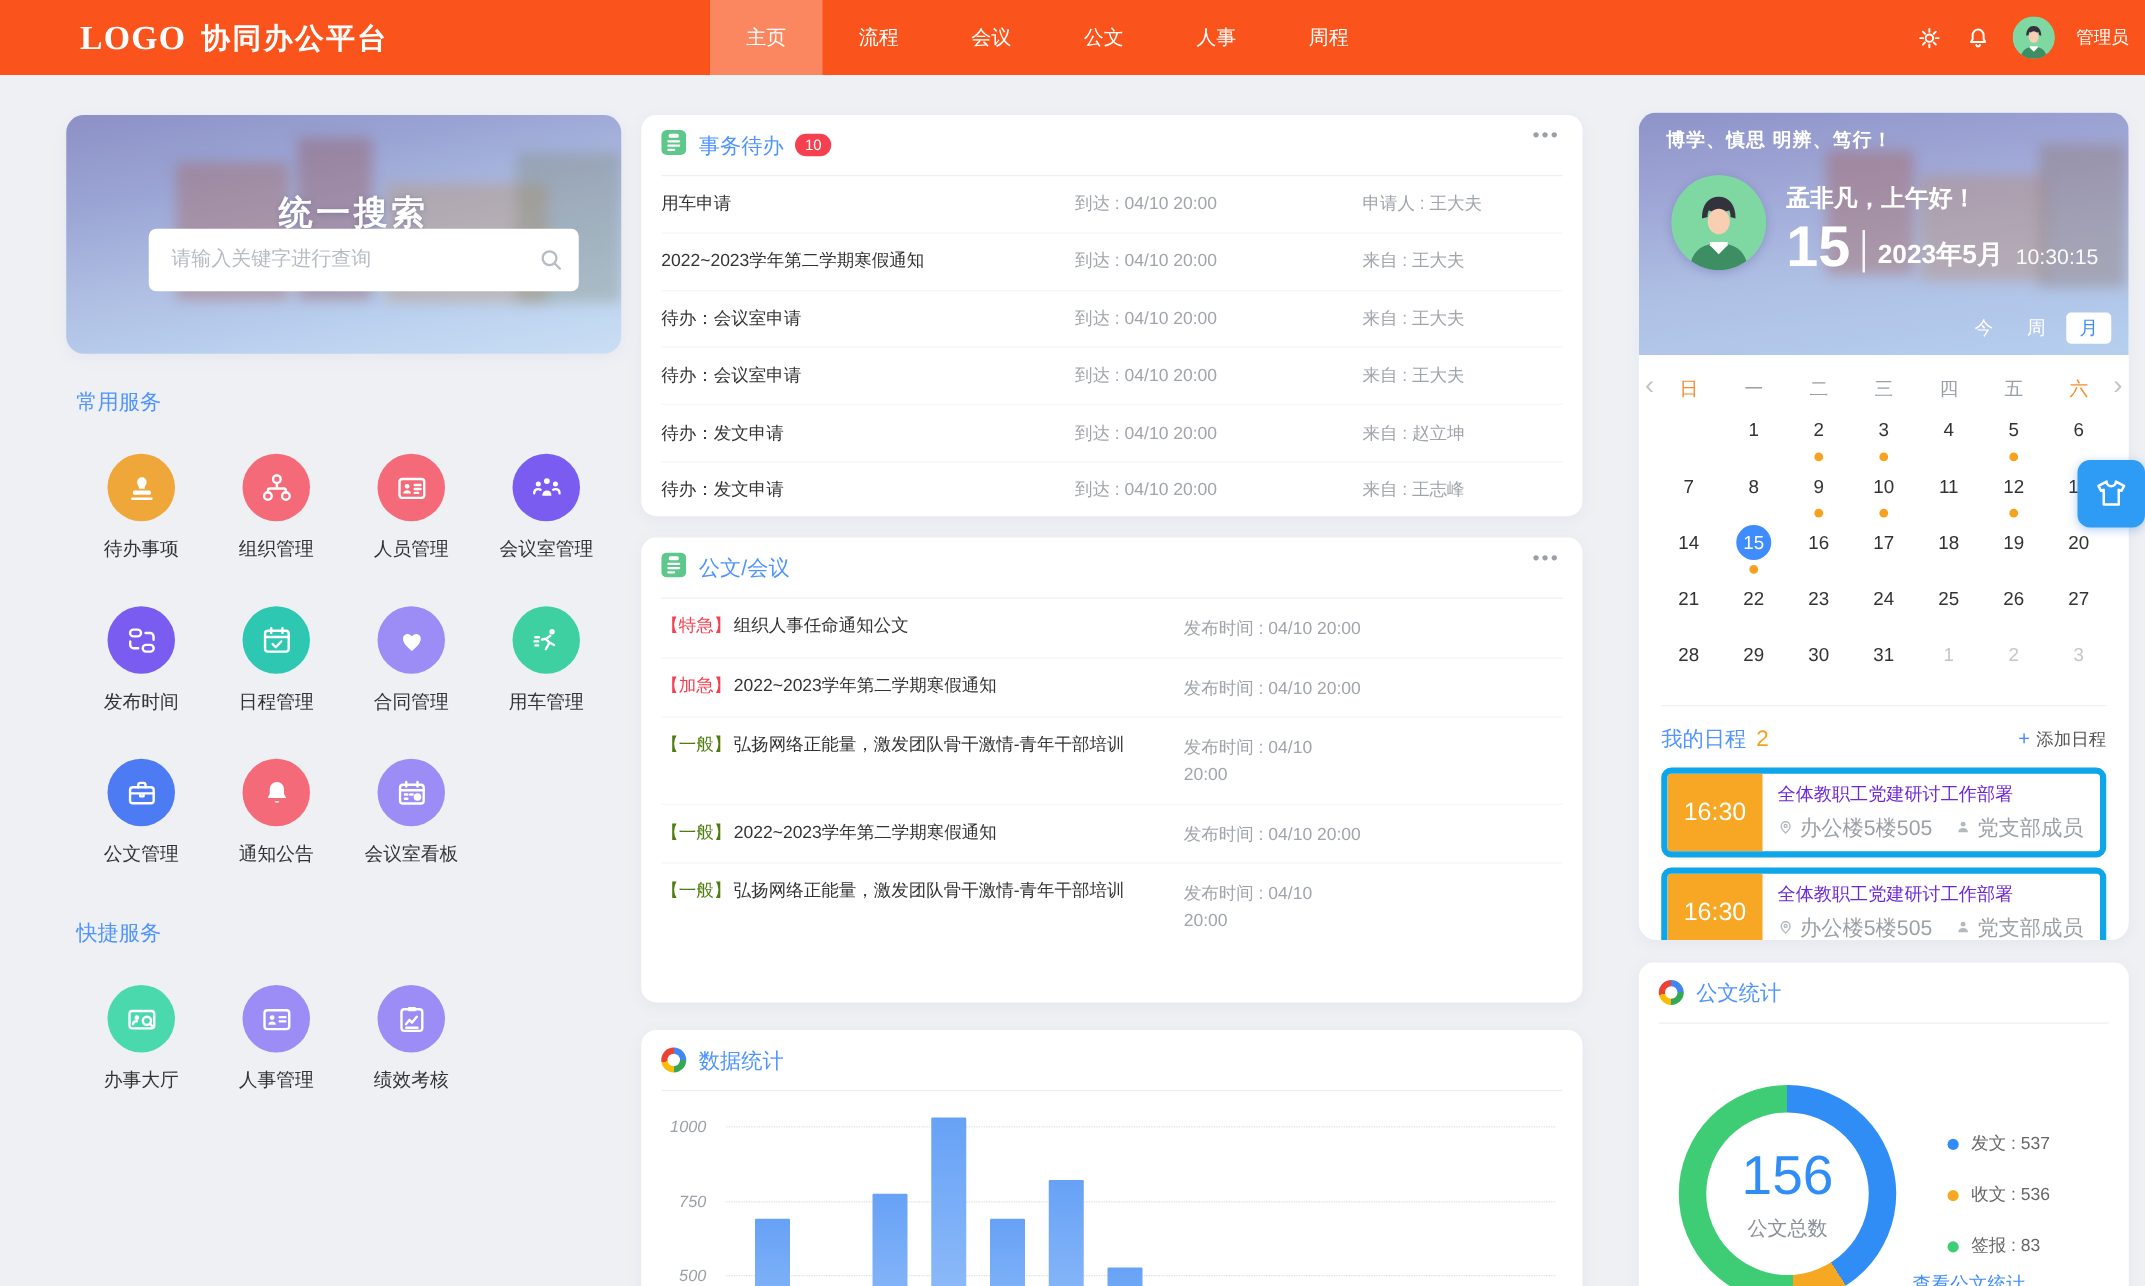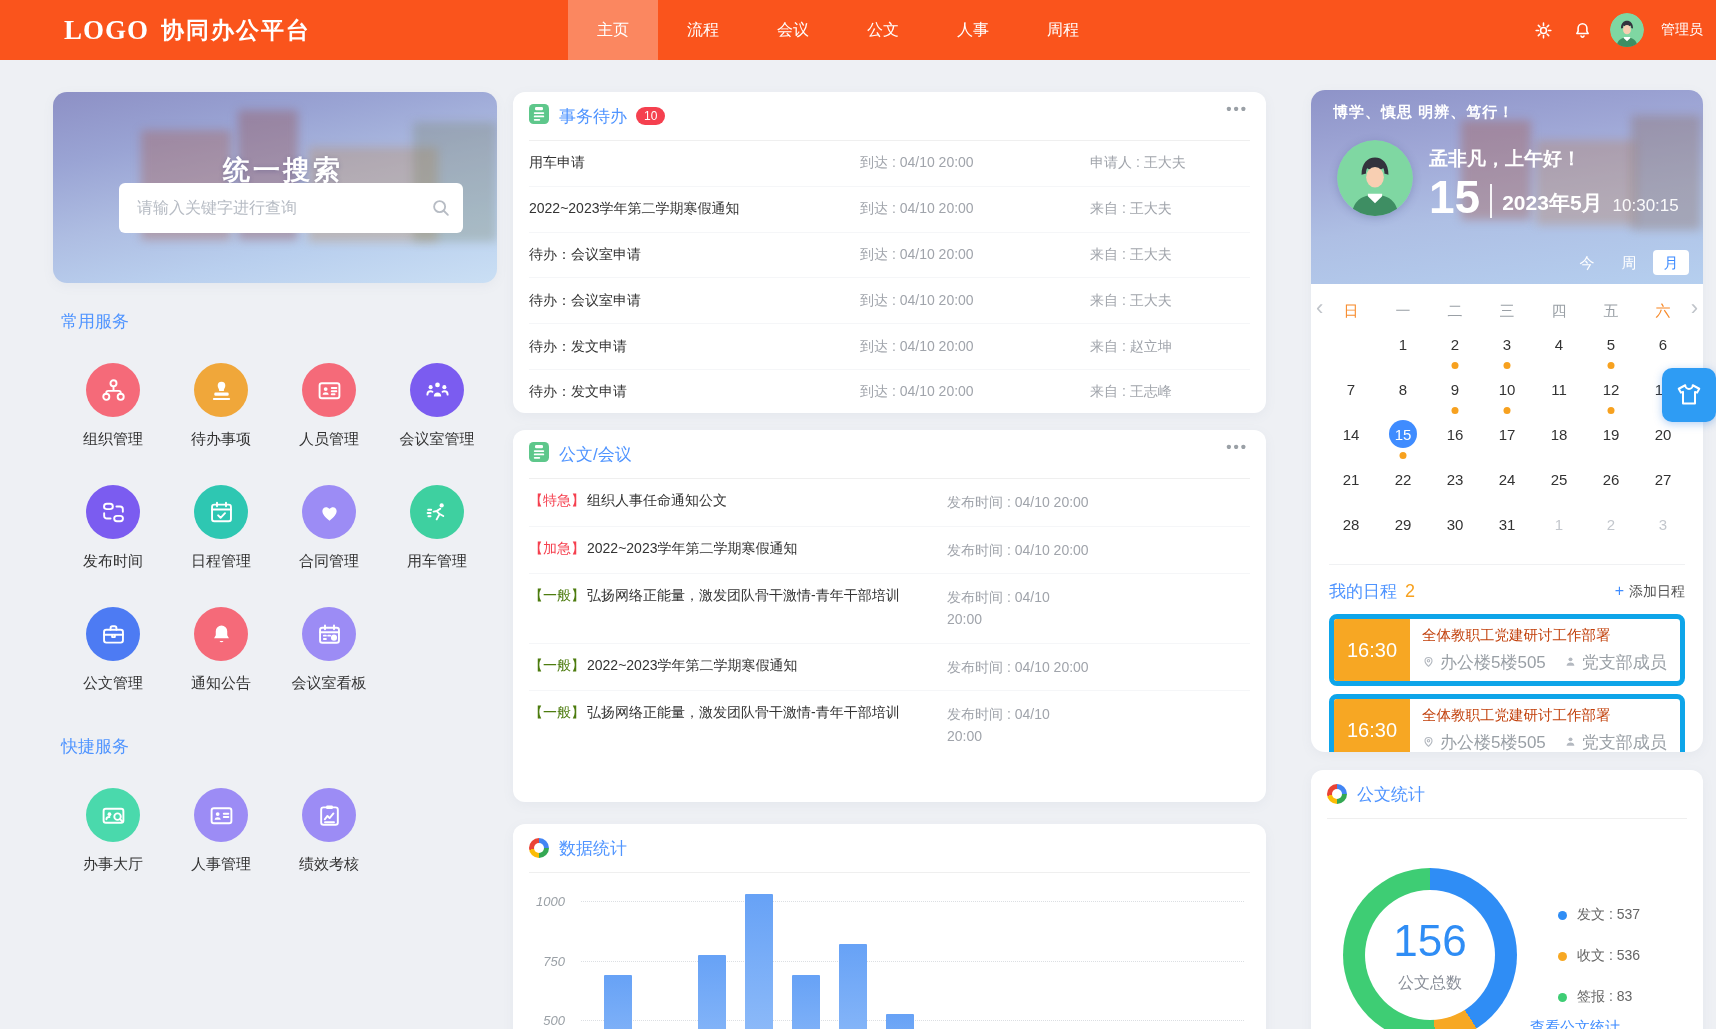--- a/index.html
+++ b/index.html
@@ -98,21 +98,21 @@
   .cal-prev{left:5px;} .cal-next{right:5px;}
   .rdivider{border-top:1px solid #f0f1f3;margin:12px 18px 0;}
   .sched-head{display:flex;align-items:center;margin:15px 18px 11px;}
   .sched-title{font-size:17px;color:#4f94ff;}
   .sched-count{color:#f7a11f;font-size:18px;margin-left:8px;}
   .add{margin-left:auto;font-size:14px;color:#555;cursor:pointer;}
   .add .plus{color:#3f8cff;font-size:16px;margin-right:5px;}
   .sched-item{display:flex;margin:0 18px 8px;height:62px;border:5px solid #0ea5e9;border-radius:8px;overflow:hidden;cursor:pointer;}
   .sched-time{width:76px;flex:none;background:#f7a723;color:#fff;font-size:20px;display:flex;align-items:center;justify-content:center;}
   .sched-body{flex:1;padding:8px 12px;display:flex;flex-direction:column;justify-content:center;gap:6px;}
-  .sched-name{font-size:14.5px;color:#c2410c;}
+  .sched-name{font-size:14.5px;color:#6d28d9;}
   .sched-meta{font-size:17px;color:#9aa0a6;display:flex;align-items:center;gap:5px;}
   .sched-meta .gap{width:8px;}
   
   .docstat-card{margin-top:18px;height:420px;padding:0 16px;box-sizing:border-box;position:relative;}
   .donut{position:absolute;left:32px;top:98px;width:174px;height:174px;border-radius:50%;}
   .donut::after{content:"";position:absolute;inset:22px;background:#fff;border-radius:50%;}
   .donut-center{position:absolute;left:32px;top:98px;width:174px;height:174px;display:flex;flex-direction:column;align-items:center;justify-content:center;z-index:2;}
   .total{font-size:44px;color:#2f8df5;}
   .total-label{font-size:16px;color:#8a8f99;margin-top:7px;}
   .legend{position:absolute;left:247px;top:136px;}
@@ -178,39 +178,39 @@
           <circle cx="10.5" cy="10.5" r="6"></circle>
             <path d="M15 15l4.5 4.5"></path>
         </svg>
       </span>
     </div>
   </div>
 
   <div class="svc-heading">常用服务</div>
   <div class="svc-grid" id="common-grid">
       <div class="svc-item">
+        <div class="svc-circle" style="background: rgb(240, 167, 58);">
+          <svg viewBox="0 0 24 24" width="27" height="27" fill="none" stroke="#fff" stroke-width="1.7" stroke-linecap="round" stroke-linejoin="round">
+            <path d="M9.9 12.4c.4-1.8-1.3-2.6-1.3-4.7a3.4 3.4 0 0 1 6.8 0c0 2.1-1.7 2.9-1.3 4.7z" fill="#fff" stroke="none"></path>
+            <rect x="5.6" y="13.7" width="12.8" height="3" rx="1.1" fill="#fff" stroke="none"></rect>
+            <path d="M5.2 19.6h13.6"></path>
+          </svg>
+        </div>
+        <div class="svc-label">待办事项</div>
+      </div>
+      <div class="svc-item">
         <div class="svc-circle" style="background: rgb(245, 106, 121);">
           <svg viewBox="0 0 24 24" width="27" height="27" fill="none" stroke="#fff" stroke-width="1.7" stroke-linecap="round" stroke-linejoin="round">
             <circle cx="12" cy="5.6" r="2.7"></circle>
             <circle cx="5.6" cy="17.6" r="2.7"></circle>
             <circle cx="18.4" cy="17.6" r="2.7"></circle>
             <path d="M12 8.3v3.1M5.6 14.9v-1a1.6 1.6 0 0 1 1.6-1.6h9.6a1.6 1.6 0 0 1 1.6 1.6v1"></path>
           </svg>
         </div>
         <div class="svc-label">组织管理</div>
-      </div>
-      <div class="svc-item">
-        <div class="svc-circle" style="background: rgb(240, 167, 58);">
-          <svg viewBox="0 0 24 24" width="27" height="27" fill="none" stroke="#fff" stroke-width="1.7" stroke-linecap="round" stroke-linejoin="round">
-            <path d="M9.9 12.4c.4-1.8-1.3-2.6-1.3-4.7a3.4 3.4 0 0 1 6.8 0c0 2.1-1.7 2.9-1.3 4.7z" fill="#fff" stroke="none"></path>
-            <rect x="5.6" y="13.7" width="12.8" height="3" rx="1.1" fill="#fff" stroke="none"></rect>
-            <path d="M5.2 19.6h13.6"></path>
-          </svg>
-        </div>
-        <div class="svc-label">待办事项</div>
       </div>
       <div class="svc-item">
         <div class="svc-circle" style="background: rgb(245, 106, 121);">
           <svg viewBox="0 0 24 24" width="27" height="27" fill="none" stroke="#fff" stroke-width="1.7" stroke-linecap="round" stroke-linejoin="round">
             <rect x="3.2" y="5.5" width="17.6" height="13.4" rx="2"></rect>
             <circle cx="8.6" cy="10.7" r="1.7" fill="#fff" stroke="none"></circle>
             <path d="M5.9 15.8c0-1.6 1.3-2.3 2.7-2.3s2.7.7 2.7 2.3z" fill="#fff" stroke="none"></path>
             <path d="M14 9.8h4.1M14 12.6h4.1M14 15.4h2.5"></path>
           </svg>
         </div>

